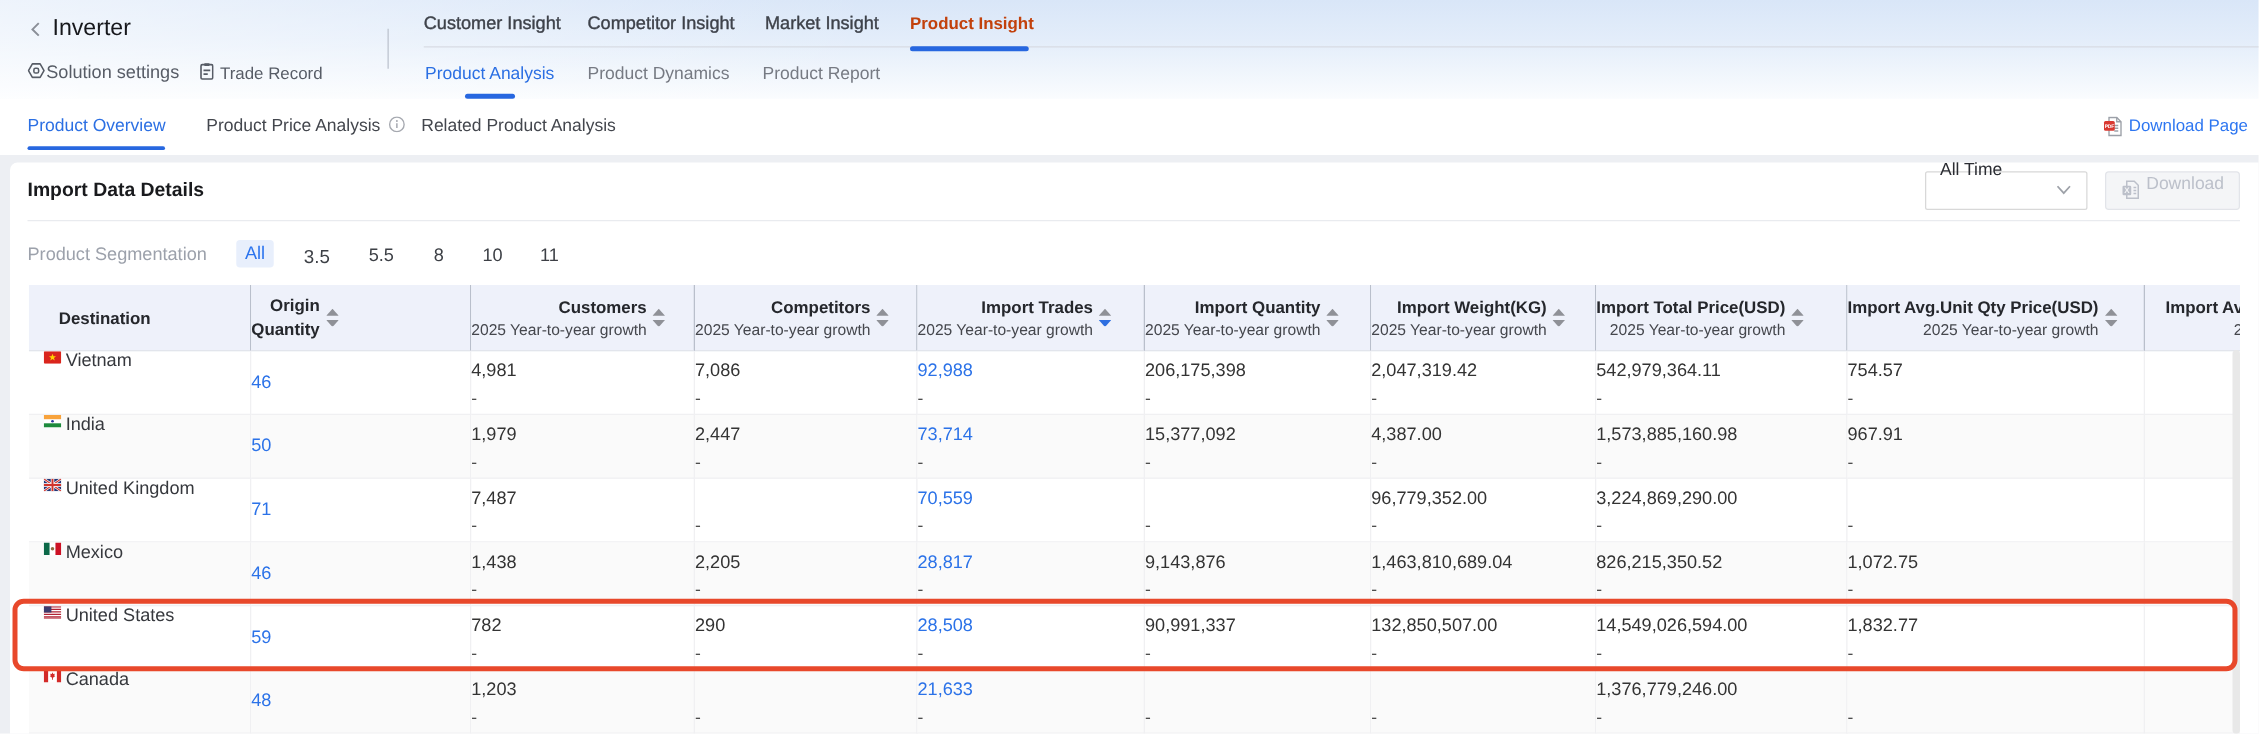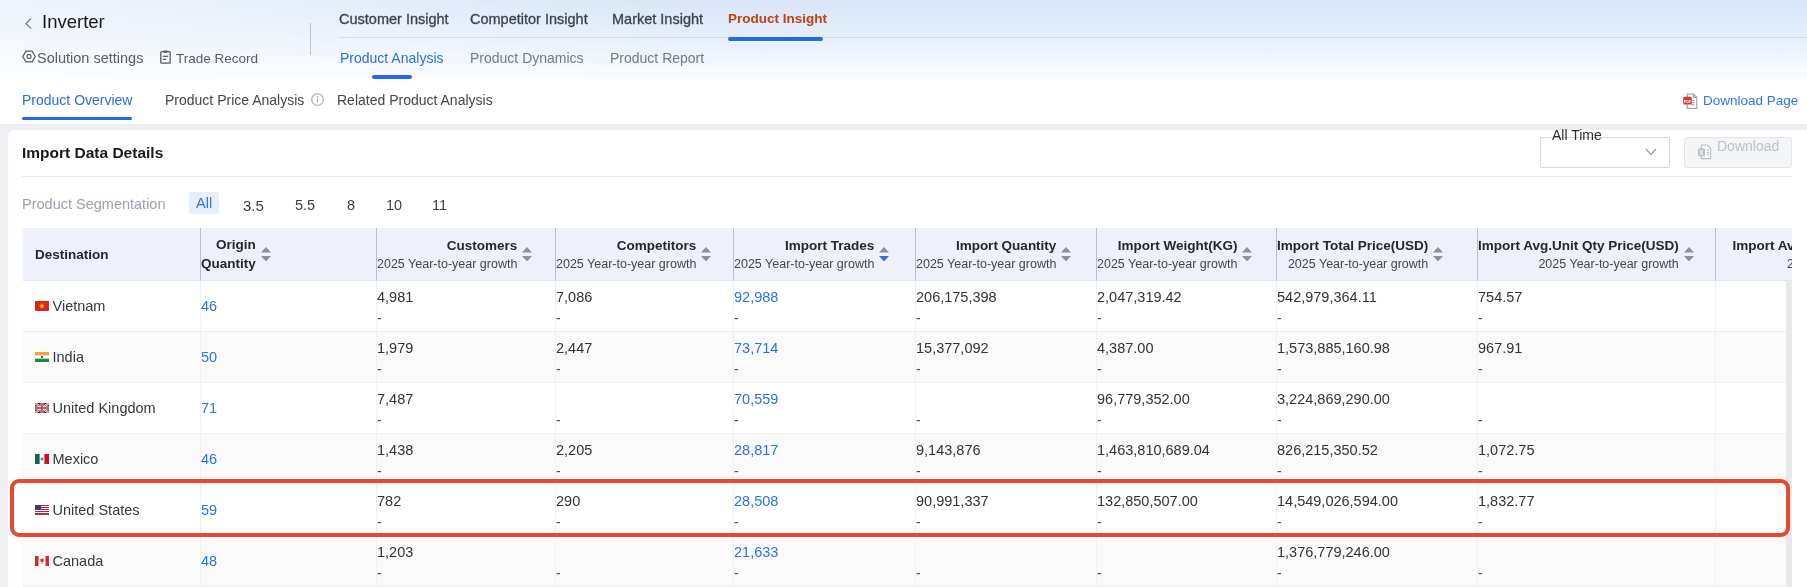--- a/index.html
+++ b/index.html
@@ -15,26 +15,26 @@
 thead th{background:#eef1fa;height:52px;border-right:1px solid #b9bfcb;border-bottom:1px solid #e2e5ec;
   vertical-align:middle}
 thead th:last-child{border-right:none}
 tbody td{height:50px;border-right:1px solid #f0f0f2;border-bottom:1px solid #f0f0f2;vertical-align:top}
 tbody td:last-child{border-right:none}
 tbody tr.z td{background:#fafafa}
 .hcell{display:flex;align-items:center;padding-right:10px;gap:5px}
 .htxt{text-align:right}
 .ht1{font-size:13.5px;font-weight:bold;color:#25272c;line-height:19px;white-space:nowrap}
 .ht2{font-size:12.5px;color:#45474d;line-height:18px;white-space:nowrap}
-.dest{font-size:13.5px;font-weight:bold;color:#25272c;padding-left:12px;text-align:left}
+.dest{font-size:13.5px;font-weight:bold;color:#25272c;padding-left:24px;text-align:left}
 .vcell{text-align:left;padding:6px 12px 0 0}
 .v1{font-size:14.5px;color:#333;line-height:20px;min-height:20px}
 .v2{font-size:14px;color:#4d4d4d;line-height:15px;margin-top:4px}
 .oq{text-align:left;padding-right:12px;vertical-align:middle!important;font-size:14.5px}
-.dcell{display:flex;align-items:center;height:50px;padding-left:12px;gap:3.5px;font-size:14.5px;color:#36383d}
+.dcell{display:flex;height:50px;padding-left:12px;gap:3.5px;font-size:14.5px;color:#36383d}
 .vb{color:#2b72e8}
 .caret{display:flex;flex-direction:column;gap:3px;align-items:center}
 </style></head>
 <body>
 
 <div class="abs" style="left:0;top:0;width:1807px;height:79px;
   background:linear-gradient(180deg,#d9e6f8 0%,#e3edfa 40%,#fafcfe 100%)"></div>
 <div class="abs" style="left:0;top:0;width:700px;height:79px;
   background:linear-gradient(90deg,rgba(255,255,255,.55),rgba(255,255,255,0))"></div>
 

